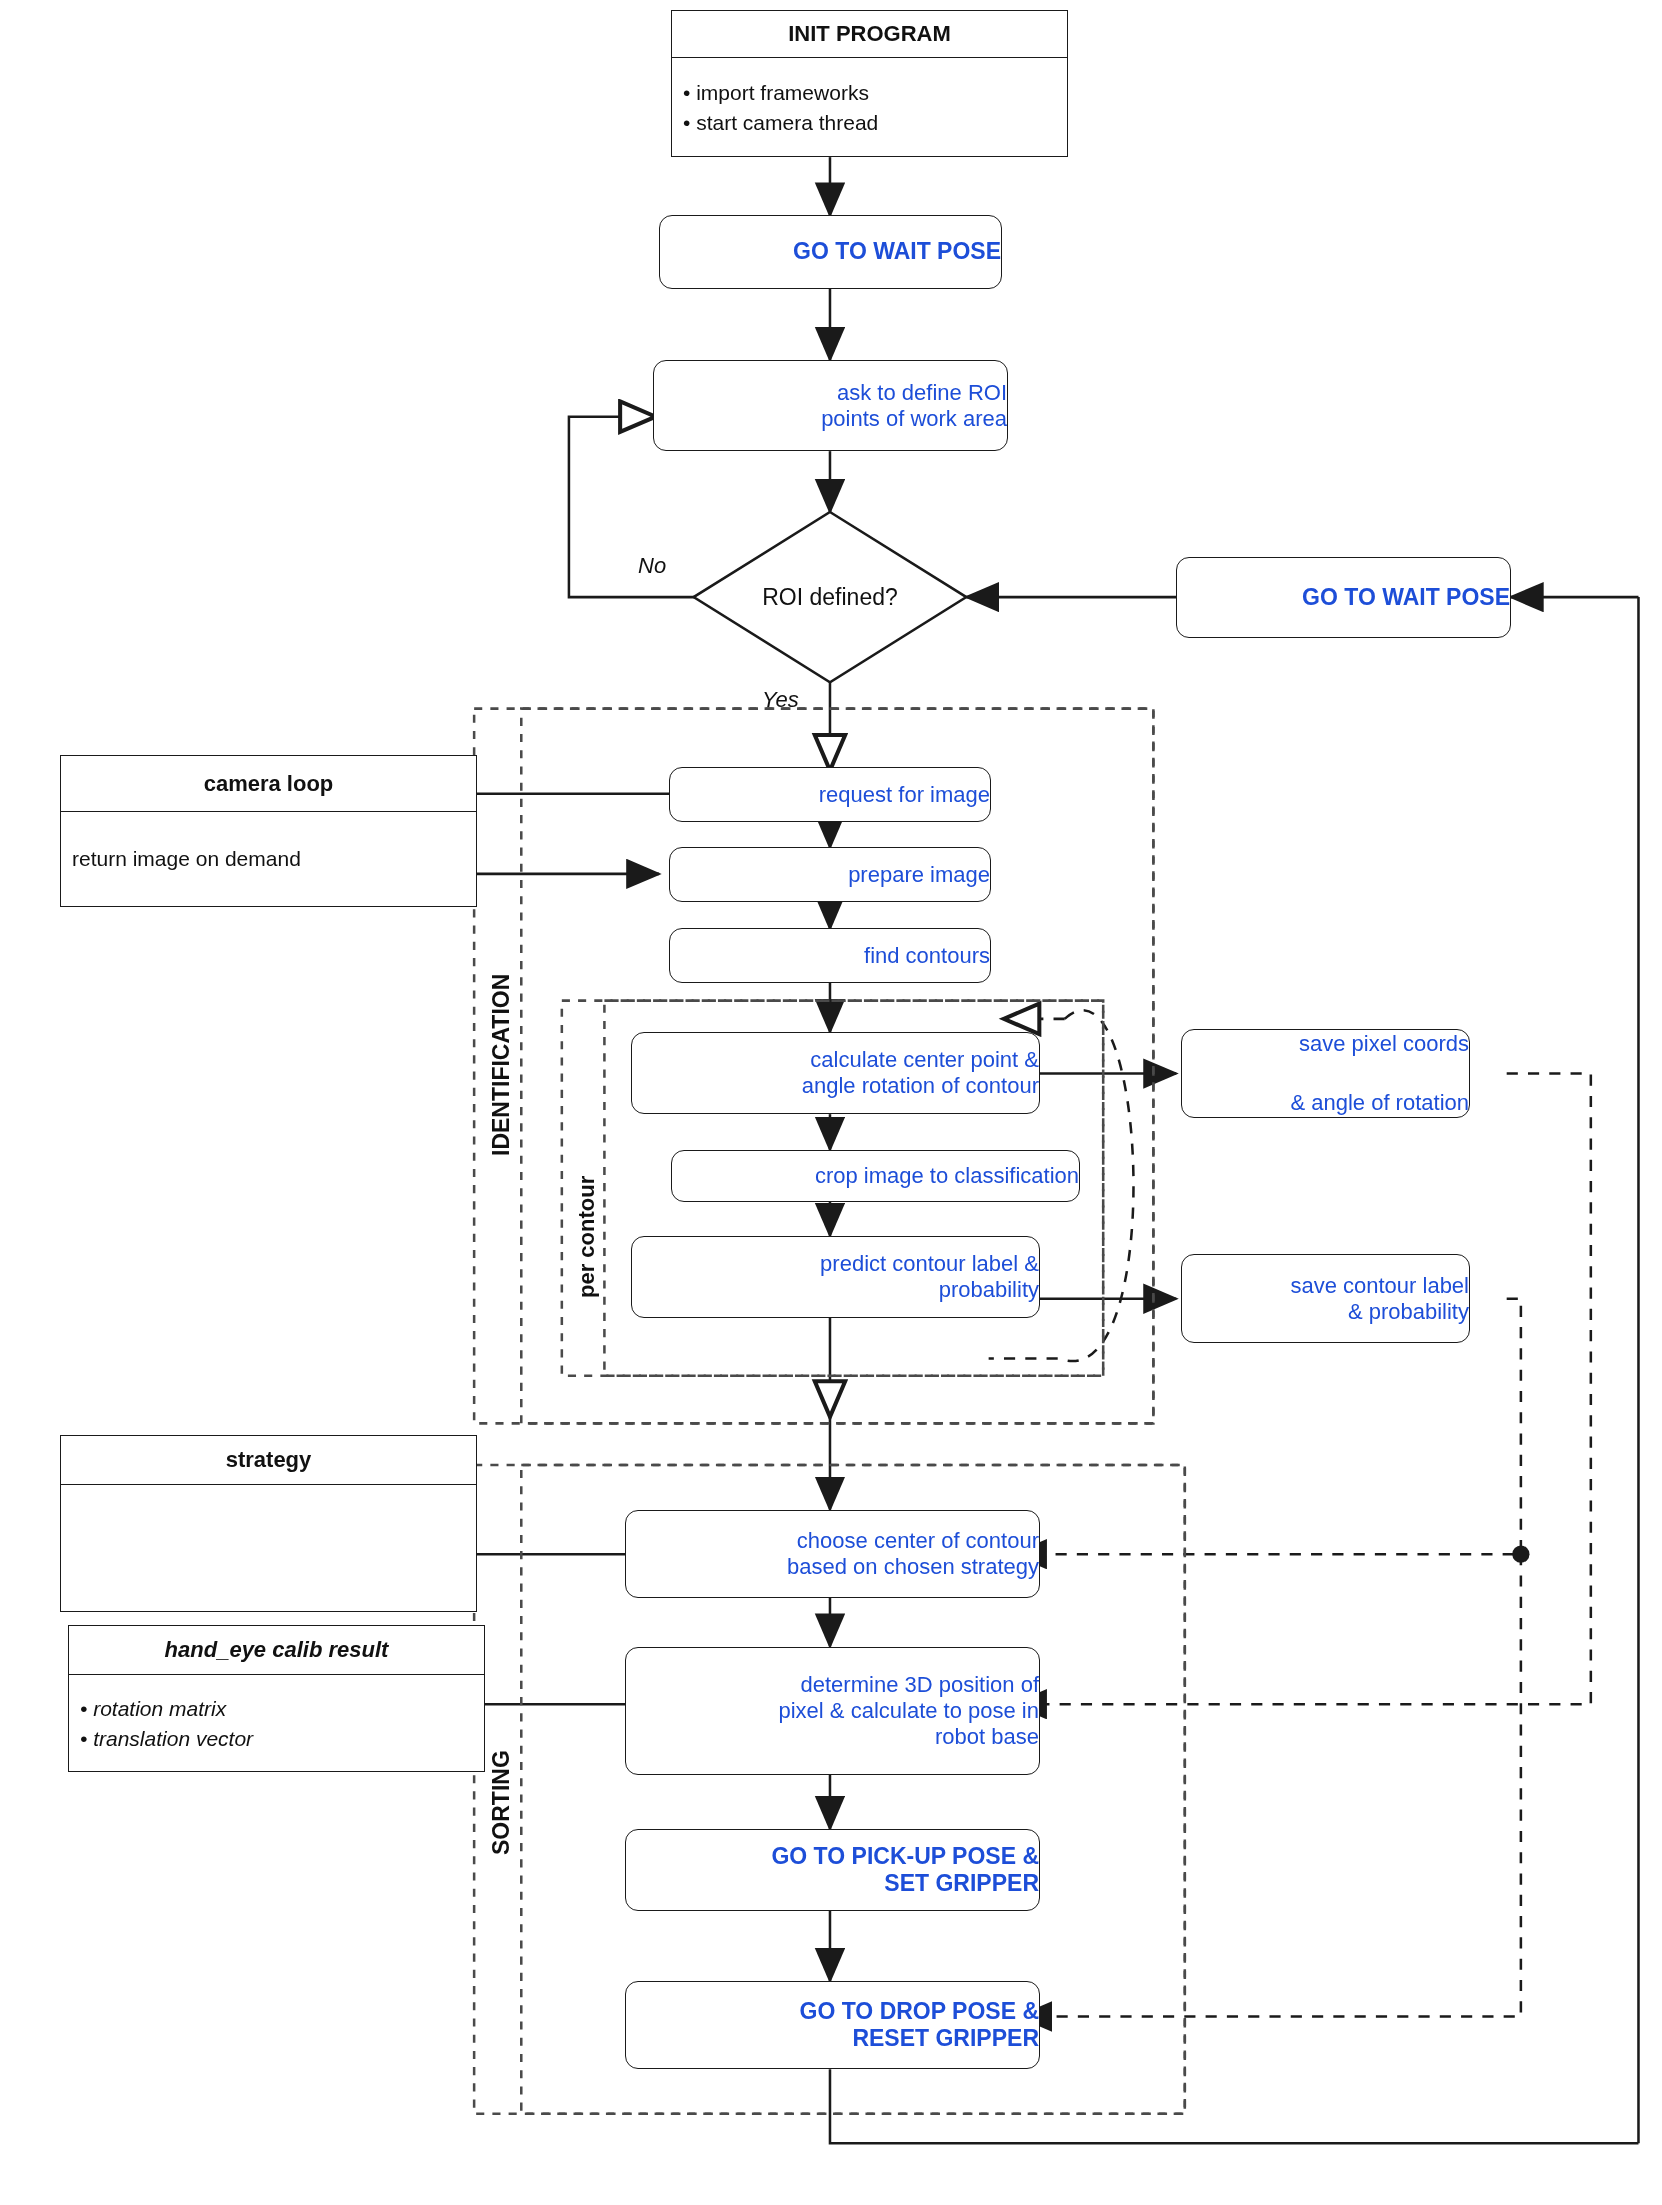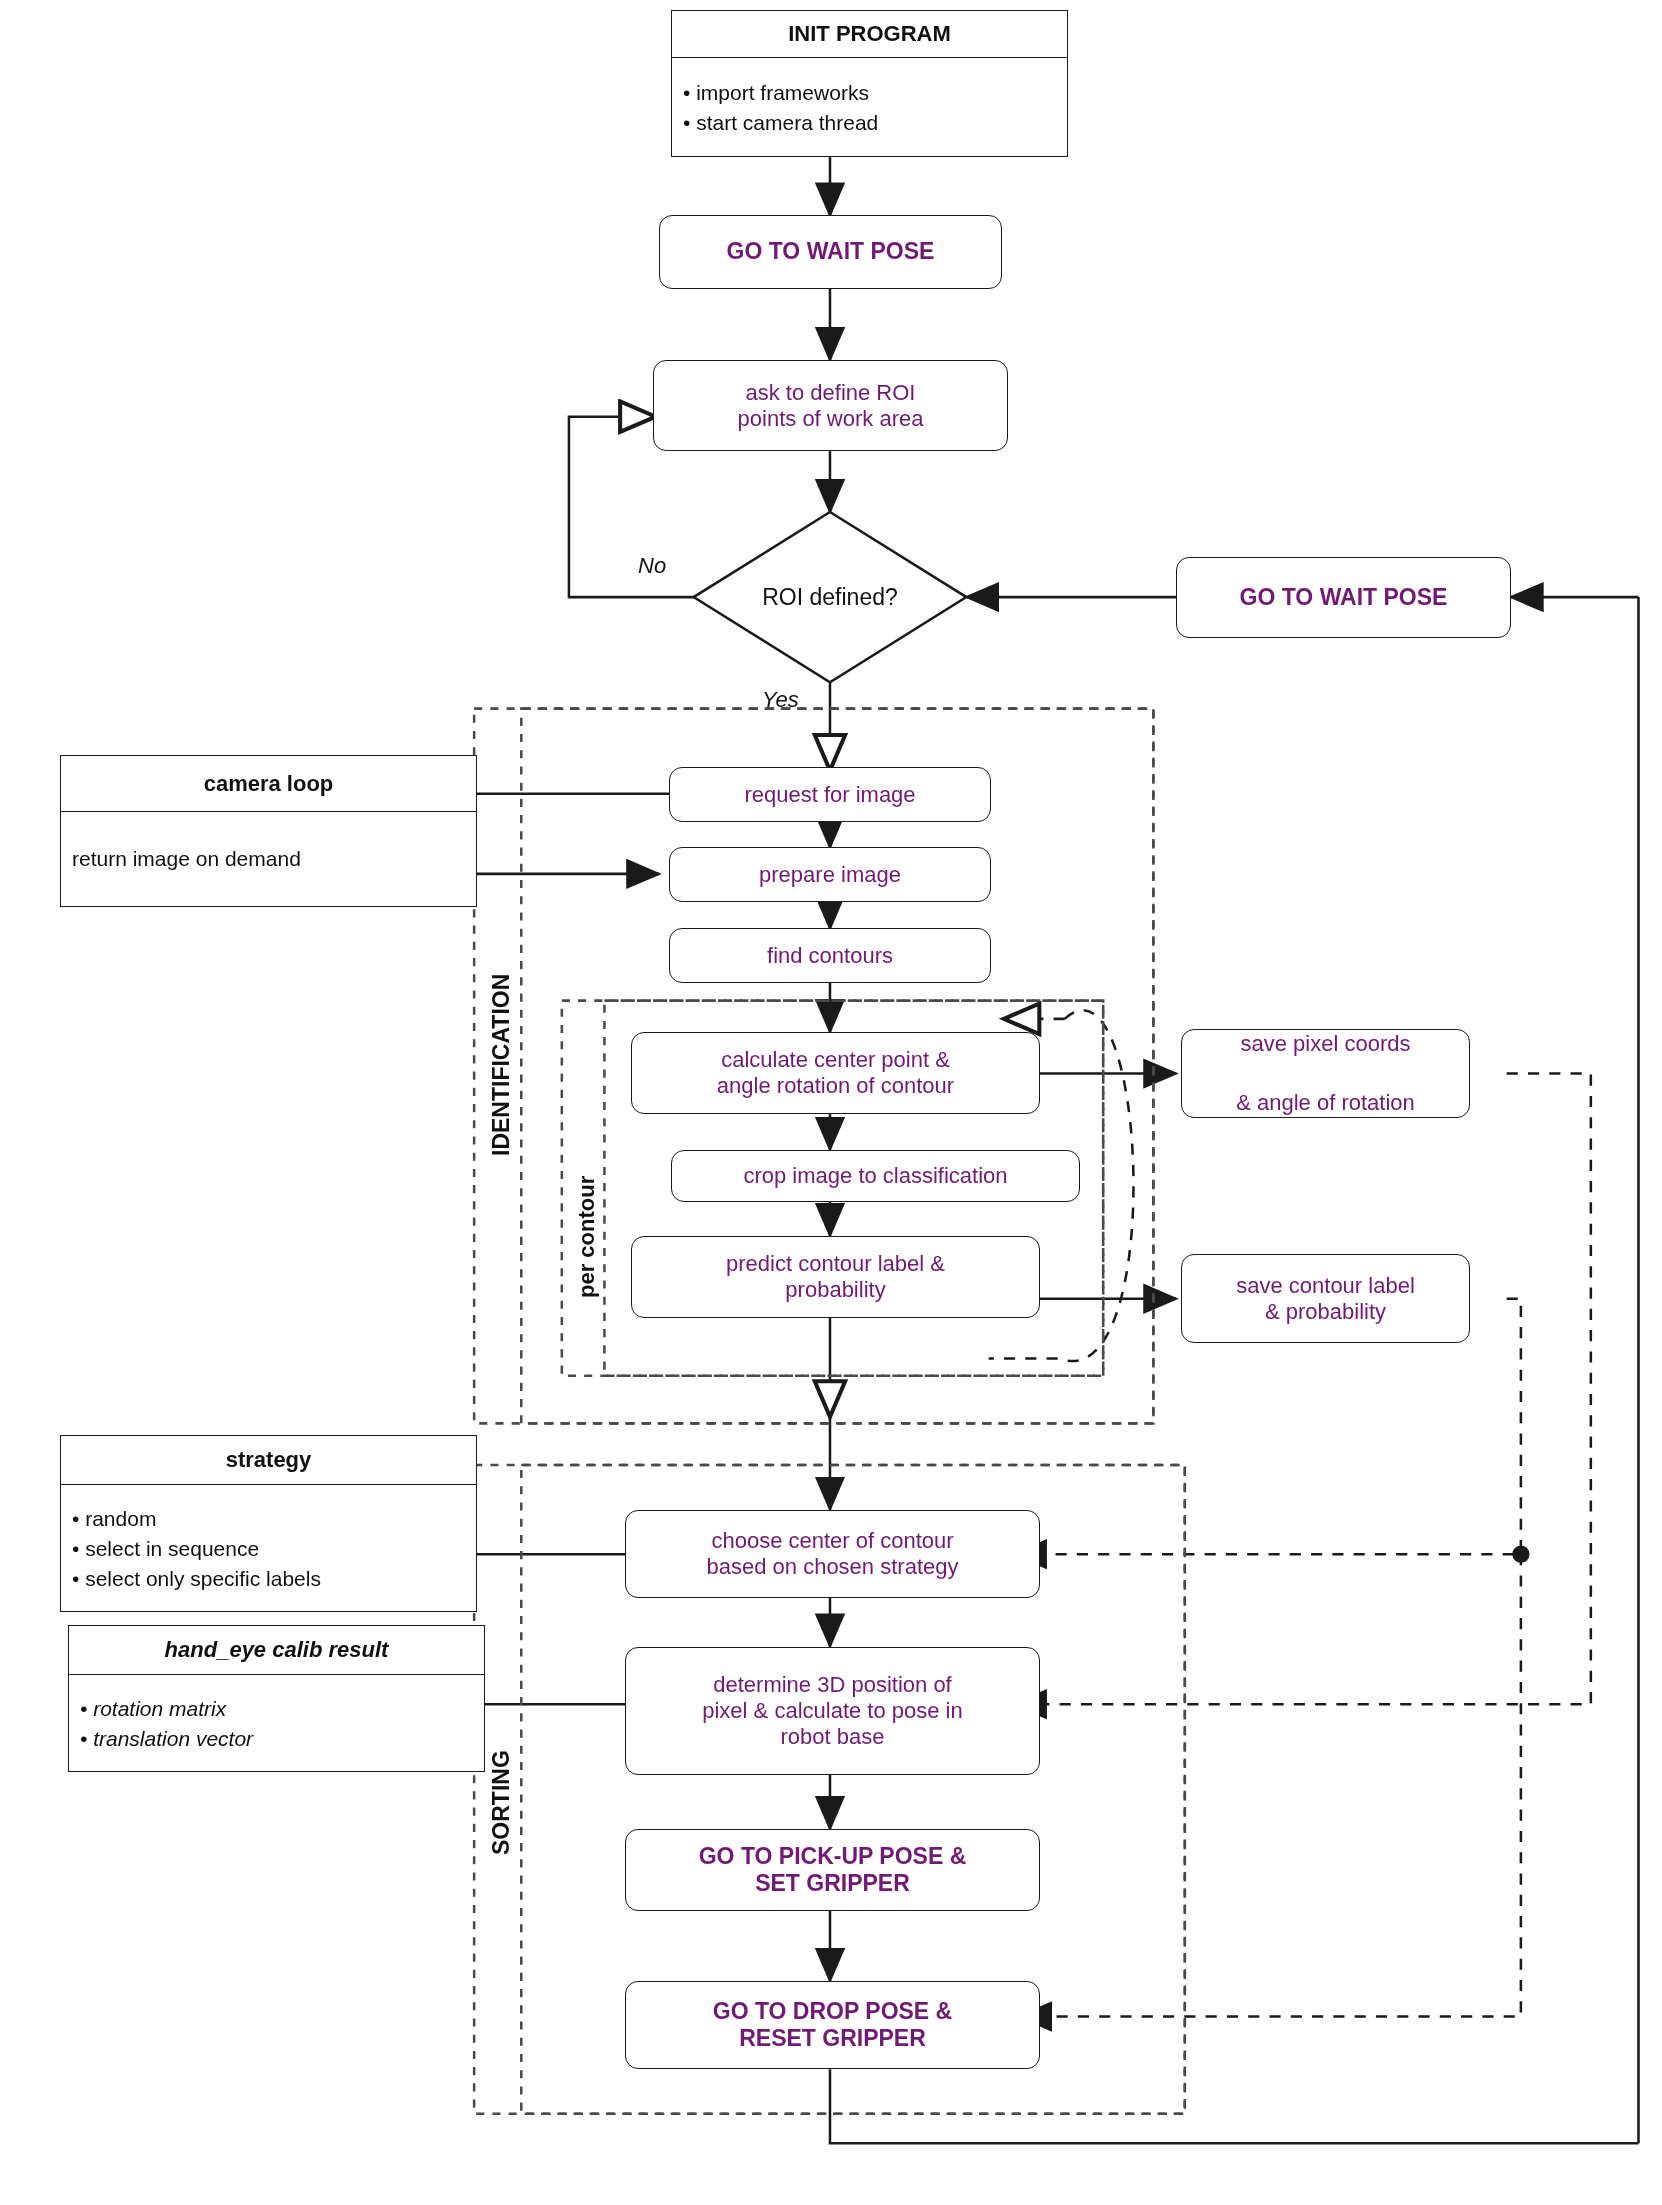--- a/index.html
+++ b/index.html
@@ -1,21 +1,21 @@
 <!DOCTYPE html>
 <html style="font-size:8px"><head>
 <meta charset="utf-8">
 <style>
   html,body{margin:0;padding:0;background:#ffffff;}
   body{font-family:"Liberation Sans", sans-serif;}
   #stage{position:relative;width:1663px;height:2205px;background:#fff;overflow:hidden;}
   svg.layer{position:absolute;left:0;top:0;width:1663px;height:2205px;}
   .nd{position:absolute;box-sizing:border-box;background:#fff;border:1.5px solid #1a1a1a;
-      display:flex;flex-direction:column;align-items:center;justify-content:center;
-      text-align:center;color:#701a75;line-height:1.18;}
+      display:flex;flex-direction:column;align-items:flex-end;justify-content:center;
+      text-align:center;color:#1d4ed8;line-height:1.18;}
   .rnd{border-radius:13px;}
   .bold{font-weight:bold;}
   .f44{font-size:22px;}
   .f46{font-size:23px;}
   .clsbox{position:absolute;box-sizing:border-box;background:#fff;border:1.5px solid #1a1a1a;margin-left:40px;}
   .clshdr{border-bottom:1.5px solid #1a1a1a;display:flex;align-items:center;justify-content:center;
           font-weight:bold;font-size:22px;color:#111;box-sizing:border-box;}
   .clsbody{display:flex;flex-direction:column;justify-content:center;box-sizing:border-box;
            padding:5px 11px;font-size:21px;color:#111;}
   .clsbody .li{white-space:nowrap;padding:3px 0;}
@@ -195,25 +195,20 @@
     <div>&amp; angle of rotation</div>
   </div>
 
   <div class="nd rnd f44" style="left:1181px;top:1254px;width:289px;height:89px;">
     <div>save contour label</div>
     <div>&amp; probability</div>
   </div>
 
   <div class="clsbox" style="left:20px;top:1435px;width:417px;height:177px;">
     <div class="clshdr" style="height:49px;">strategy</div>
-    <div class="clsbody" style="height:127px;align-items:flex-start;">
-      <div class="li">• random</div>
-      <div class="li">• select in sequence</div>
-      <div class="li">• select only specific labels</div>
-    </div>
   </div>
 
   <div class="clsbox" style="left:28px;top:1625px;width:417px;height:147px;font-style:italic;">
     <div class="clshdr" style="height:49px;">hand_eye calib result</div>
     <div class="clsbody" style="height:97px;align-items:flex-start;">
       <div class="li">• rotation matrix</div>
       <div class="li">• translation vector</div>
     </div>
   </div>
 

